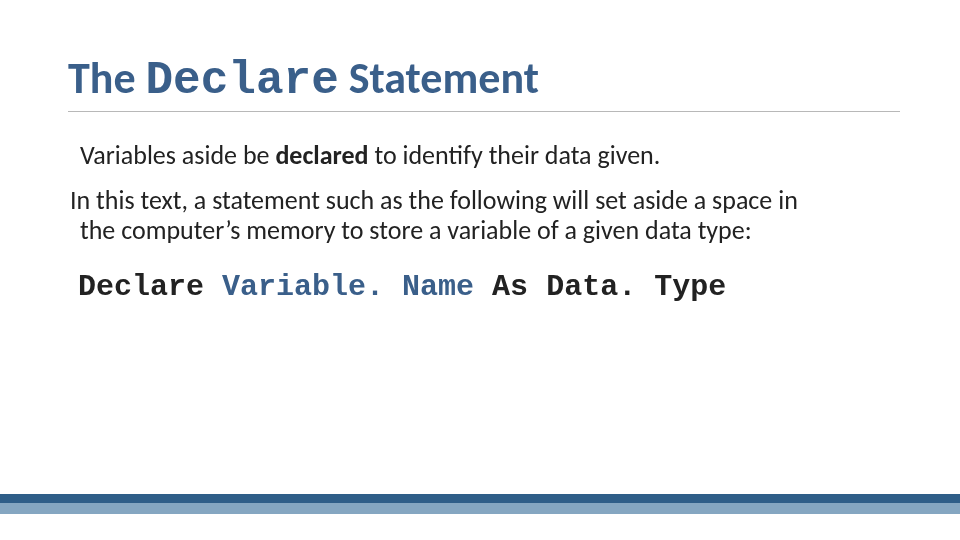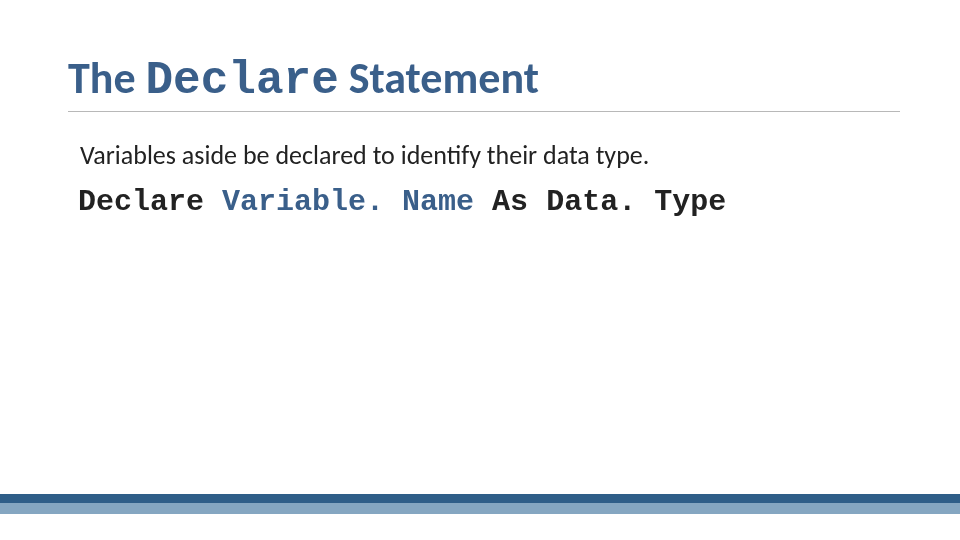--- a/index.html
+++ b/index.html
@@ -46,21 +46,21 @@
     line-height: 1.18;
   }
   .body .p1 {
     margin: 0 0 14px 0;
   }
   .body .p2 {
     margin: 0 0 24px 0;
     text-indent: -10px;
     padding-left: 0px;
   }
-  .bold { font-weight: 400; }
+  .bold { font-weight: 700; }
   .code-line {
     font-family: "Courier New", Courier, monospace;
     font-weight: 700;
     font-size: 30px;
     color: #222;
     margin-top: 4px;
     margin-left: -2px;
   }
   .code-line .var {
     color: #3a5f8a;
@@ -88,22 +88,23 @@
 <body>
 
 <div class="slide">
 
   <div class="title">
     <span>The </span><span class="mono">Declare</span><span> Statement</span>
   </div>
 
   <div class="body">
     <p class="p1">
-      <span>Variables aside be </span><span class="bold">declared</span><span> to identify their data type.</span>
+      <span>Variables aside be </span><span class="bold">declared</span><span> to identify their data given.</span>
     </p>
+    <p class="p2">In this text, a statement such as the following will set aside a space in the computer’s memory to store a variable of a given data type:</p>
 
     <div class="code-line">
       <span>Declare</span>
       <span class="var">Variable. Name</span>
       <span>As</span>
       <span>Data. Type</span>
     </div>
   </div>
 
   <div class="footer-band"></div>

